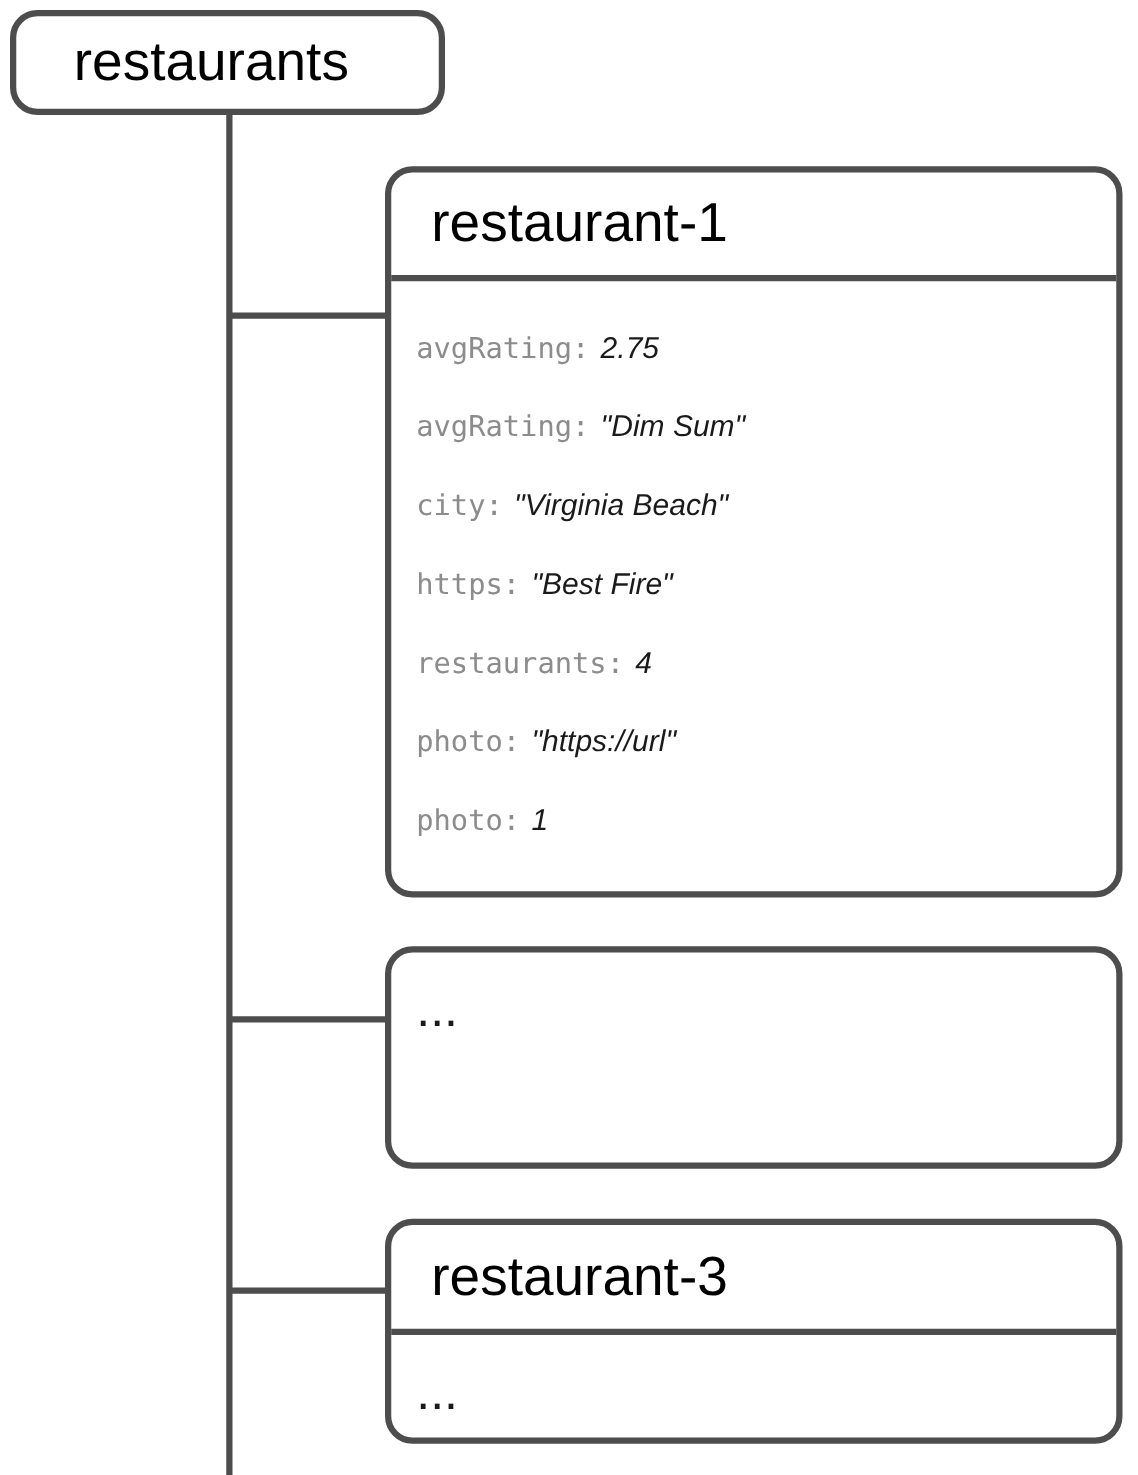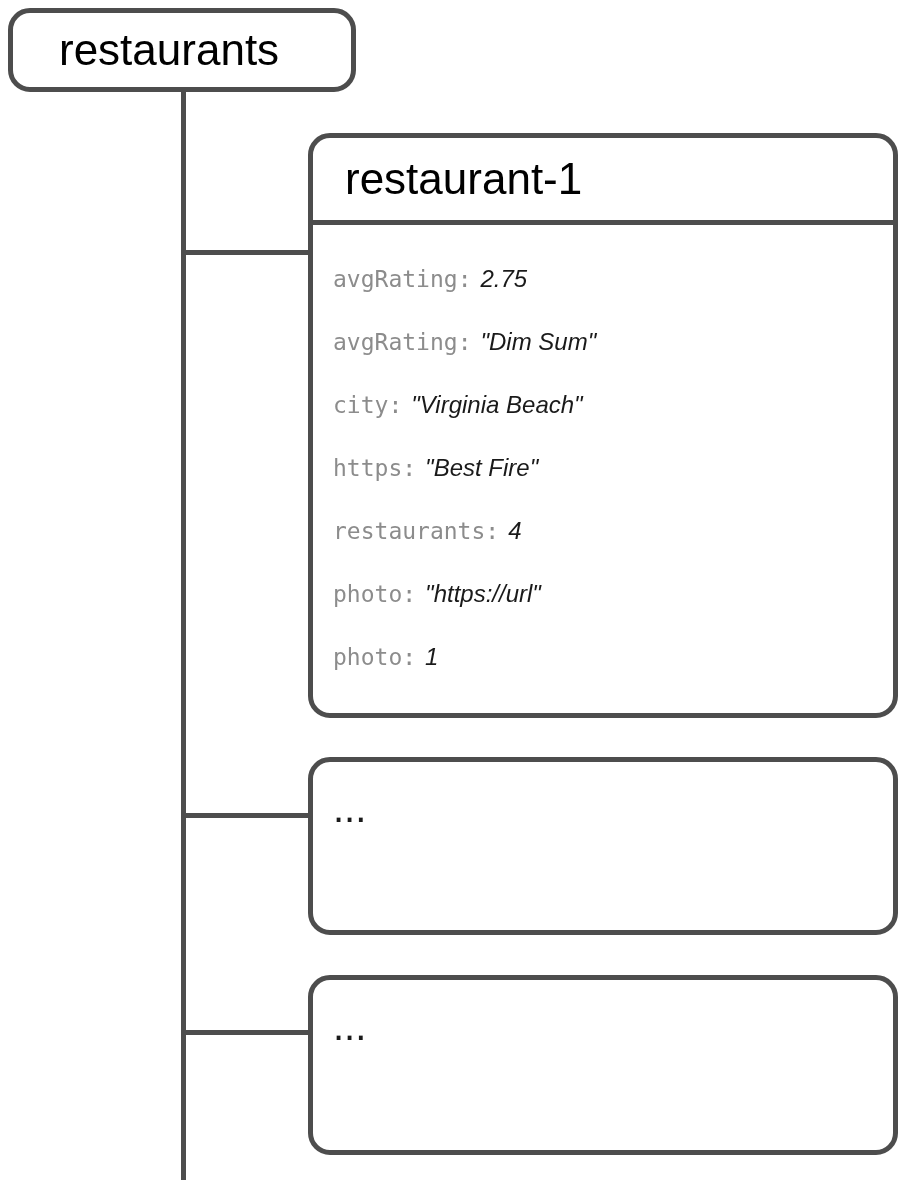--- a/index.html
+++ b/index.html
@@ -207,18 +207,21 @@
     </div>
   </div>
 
   <div class="node doc-node doc-2">
     <div class="doc-body">
       <span class="doc-ellipsis">...</span>
     </div>
   </div>
 
   <div class="node doc-node doc-3">
+    <div class="doc-header">
+      <span class="doc-title">restaurant-3</span>
+    </div>
     <div class="doc-body">
       <span class="doc-ellipsis">...</span>
     </div>
   </div>
 
 </div>
 
 </body></html>

